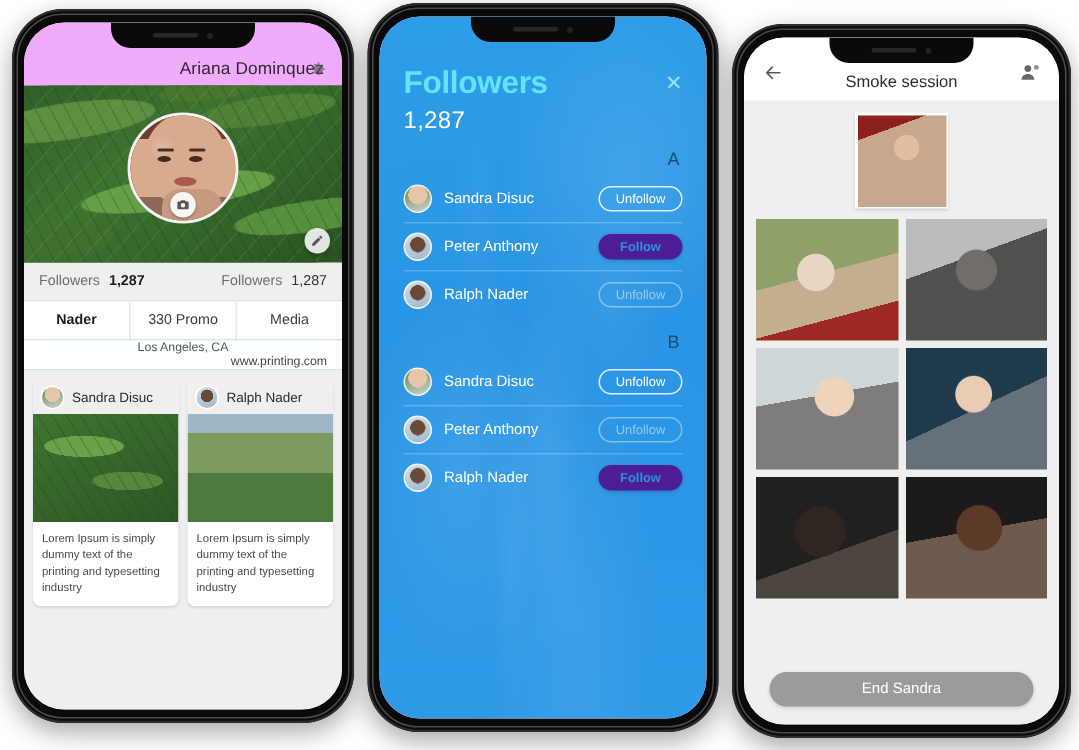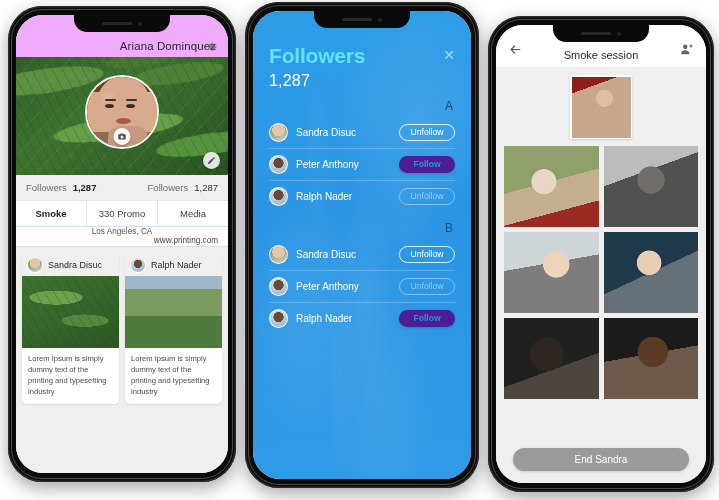--- a/index.html
+++ b/index.html
@@ -269,21 +269,21 @@
           <span class="stat-lbl">Followers</span>
           <span class="stat-val">1,287</span>
         </div>
         <div class="stat right">
           <span class="stat-lbl">Followers</span>
           <span class="stat-val">1,287</span>
         </div>
       </div>
 
       <div class="tabs">
-        <div class="tab active">Smoke</div>
+        <div class="tab active">Nader</div>
         <div class="tab">330 Promo</div>
         <div class="tab">Media</div>
       </div>
 
       <div class="meta">
         <span class="meta-l">Los Angeles, CA</span>
         <span class="meta-r">www.printing.com</span>
       </div>
 
       <div class="feed">

